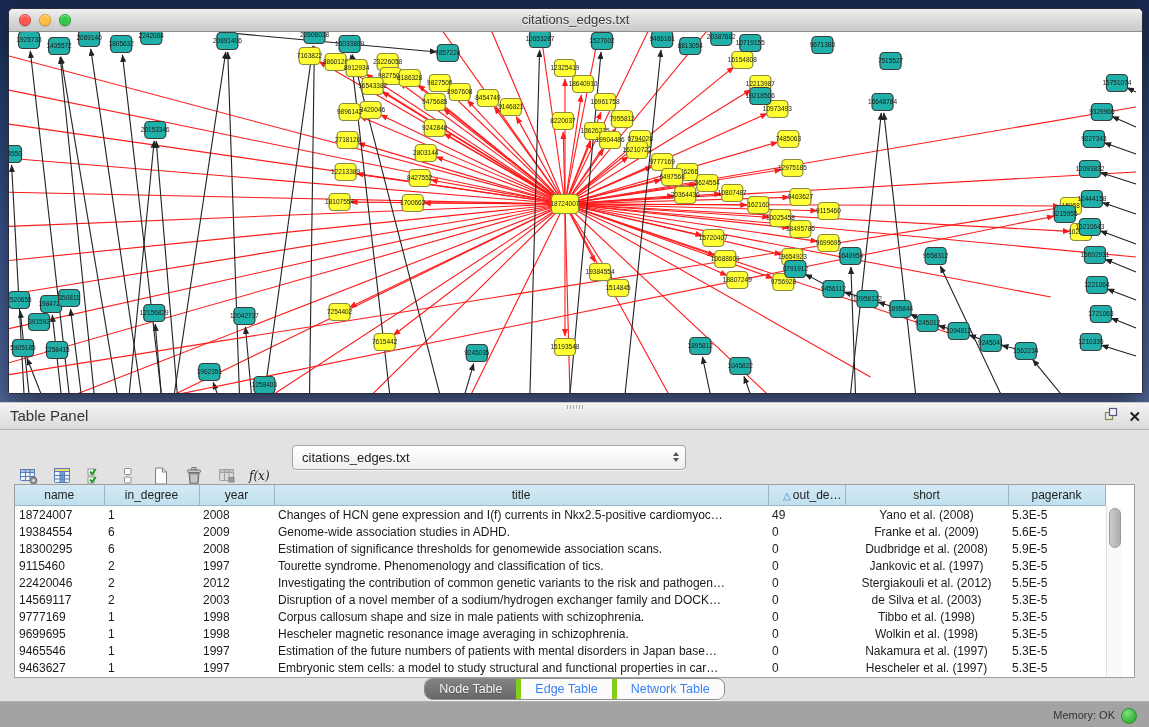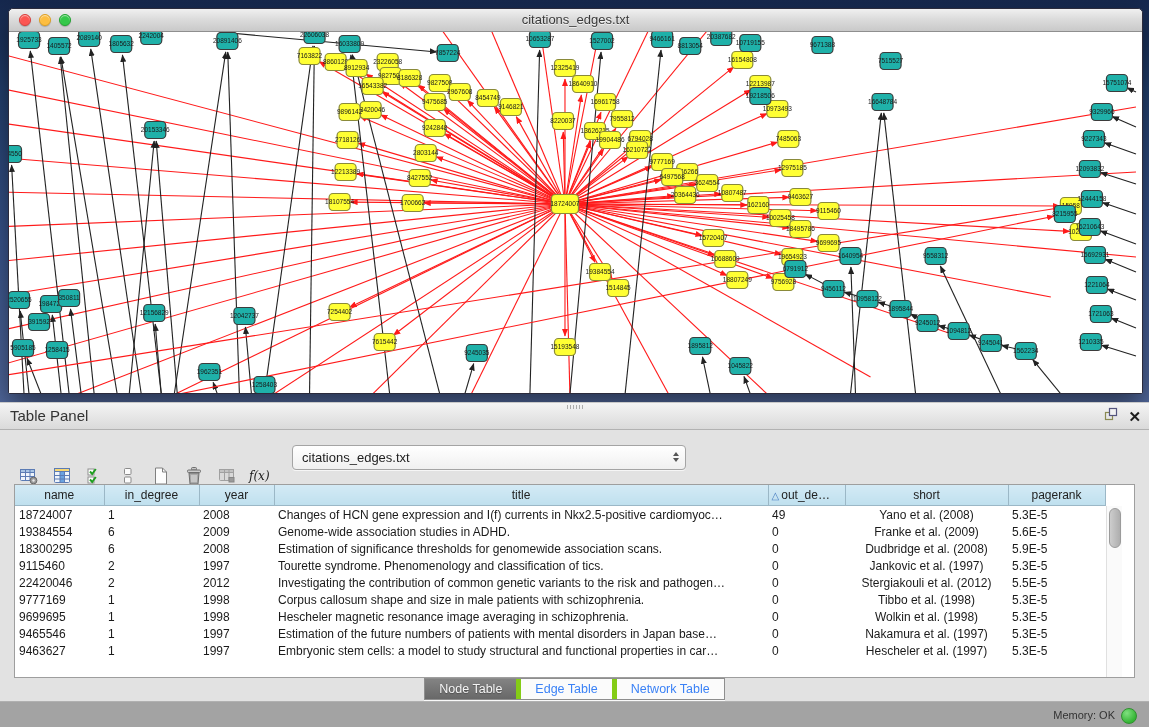--- a/index.html
+++ b/index.html
@@ -57,21 +57,21 @@
     overflow:hidden;white-space:nowrap;padding:0 3px;}
   table.grid th:first-child{border-left:none;margin-top:9px;}
   table.grid td{height:17px;padding:0 4px;overflow:hidden;white-space:nowrap;}
   table.grid td.c-short{text-align:center;}
   .sort-icon{color:#4a7fc1;font-size:10px;margin-right:2px;}
   .vscroll{position:absolute;right:12px;top:21px;bottom:0;width:15px;background:#fafafa;border-left:1px solid #e0e0e0;}
   .vscroll .thumb{position:absolute;left:2px;top:2px;width:10px;height:38px;border-radius:6px;
     background:linear-gradient(90deg,#cdcdcd,#aeaeae);border:1px solid #9b9b9b;}
 
   .tabbar{position:absolute;left:0;top:276px;width:100%;height:23px;display:flex;justify-content:center;}
-  .segmented{display:inline-flex;height:20px;border:1px solid #8e8e8e;border-radius:0;overflow:hidden;
+  .segmented{display:inline-flex;height:20px;border:1px solid #8e8e8e;border-radius:8px;overflow:hidden;
     background:#fbfbfb;box-shadow:0 1px 0 rgba(255,255,255,.8);}
   .segment{padding:0 14px;line-height:20px;font-size:12.5px;color:#3b82f6;border-left:5px solid #84cc16;}
   .segment:first-child{border-left:none;}
   .segment.selected{background:linear-gradient(180deg,#838383,#686868);color:#f4f4f4;
     text-shadow:0 1px 1px rgba(0,0,0,.3);}
 
   
   .statusbar{position:absolute;left:0;top:701px;width:1149px;height:26px;background:#a3a3a3;
     border-top:1px solid #b0b0b0;text-align:right;}
   .mem{position:absolute;right:34px;top:0;line-height:26px;font-size:11px;color:#333;}
@@ -807,21 +807,21 @@
           <col style="width:77px">
             <col style="width:163px">
             <col style="width:97px">
         </colgroup>
         <thead>
             <tr>
               <th>name</th>
               <th>in_degree</th>
               <th>year</th>
               <th>title</th>
-              <th style="text-align: left;"><span class="sort-icon">△</span>out_de…</th>
+              <th style="text-align: right;"><span class="sort-icon">△</span>out_de…</th>
               <th>short</th>
               <th>pagerank</th>
             </tr>
           </thead>
         <tbody>
             <tr>
               <td>18724007</td>
               <td>1</td>
               <td>2008</td>
               <td>Changes of HCN gene expression and I(f) currents in Nkx2.5-positive cardiomyoc…</td>
@@ -857,20 +857,29 @@
               <td>5.3E-5</td>
             </tr>
             <tr>
               <td>22420046</td>
               <td>2</td>
               <td>2012</td>
               <td>Investigating the contribution of common genetic variants to the risk and pathogen…</td>
               <td>0</td>
               <td class="c-short">Stergiakouli et al. (2012)</td>
               <td>5.5E-5</td>
+            </tr>
+            <tr>
+              <td>14569117</td>
+              <td>2</td>
+              <td>2003</td>
+              <td>Disruption of a novel member of a sodium/hydrogen exchanger family and DOCK…</td>
+              <td>0</td>
+              <td class="c-short">de Silva et al. (2003)</td>
+              <td>5.3E-5</td>
             </tr>
             <tr>
               <td>9777169</td>
               <td>1</td>
               <td>1998</td>
               <td>Corpus callosum shape and size in male patients with schizophrenia.</td>
               <td>0</td>
               <td class="c-short">Tibbo et al. (1998)</td>
               <td>5.3E-5</td>
             </tr>

